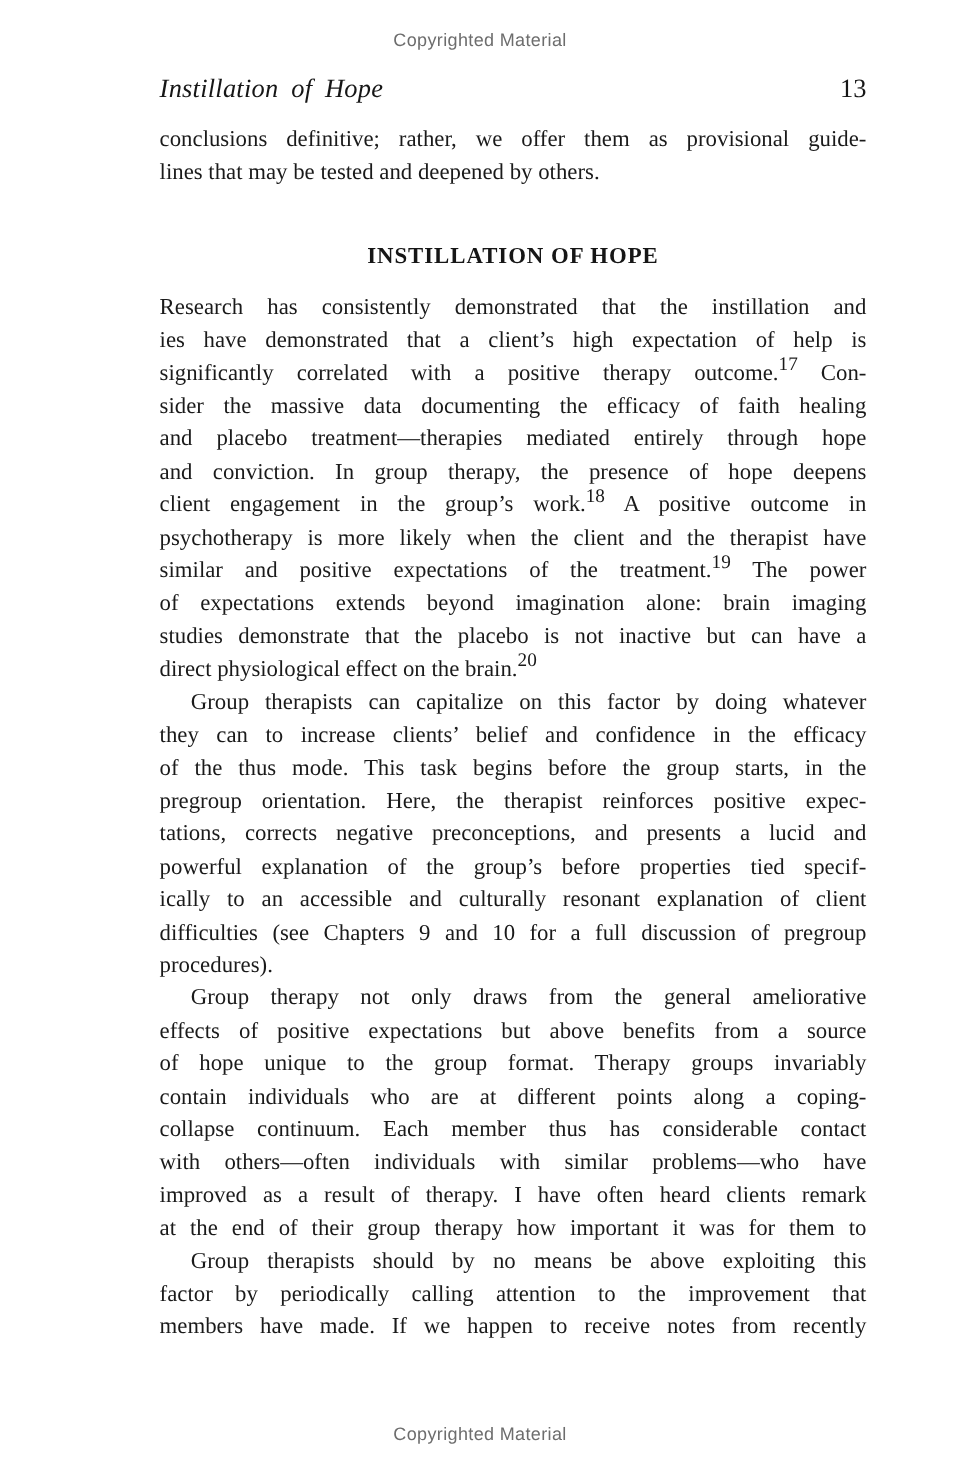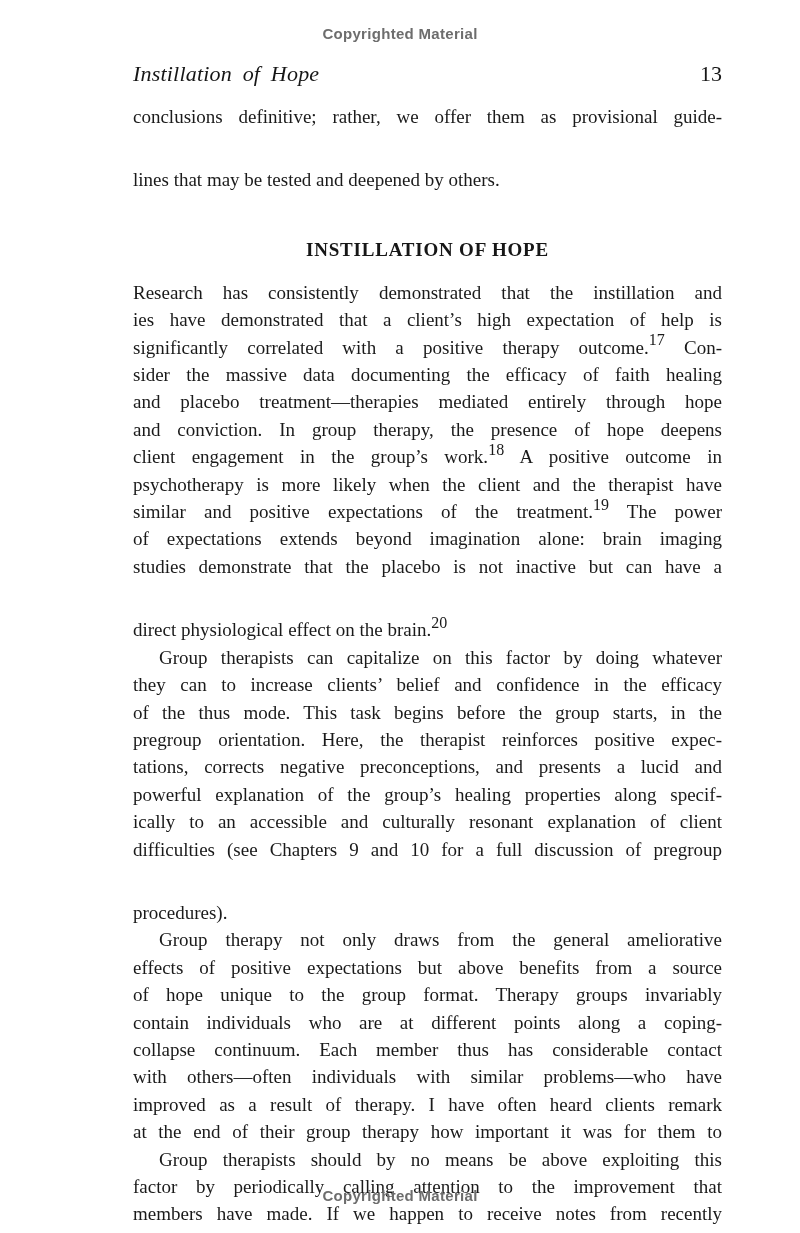--- a/index.html
+++ b/index.html
@@ -14,21 +14,21 @@
     background: #ffffff;
     overflow: hidden;
     font-family: "Liberation Serif", serif;
   }
   .copyright {
     position: absolute;
     left: 0;
     width: 100%;
     text-align: center;
     font-family: "Liberation Sans", sans-serif;
-    font-weight: 700;
+    font-weight: 400;
     font-size: 15px;
     letter-spacing: 0.3px;
     color: #6d6d6d;
   }
   .copyright.top { top: 25px; }
   .copyright.bottom { top: 1187px; }
 
   .running-header {
     position: absolute;
     left: 133px;
@@ -60,21 +60,20 @@
   }
   .para { margin: 0; }
   .line {
     text-align: justify;
     text-align-last: justify;
     -moz-text-align-last: justify;
     white-space: normal;
   }
   .line.last {
     text-align-last: left;
-    margin-top: 36px;
     -moz-text-align-last: left;
   }
   .line.indent { padding-left: 26px; }
   sup {
     font-size: 16px;
     line-height: 0;
     position: relative;
     top: -1px;
     vertical-align: super;
   }
@@ -125,21 +124,21 @@
           <div class="line">of expectations extends beyond imagination alone: brain imaging</div>
           <div class="line">studies demonstrate that the placebo is not inactive but can have a</div>
           <div class="line last">direct physiological effect on the brain.<sup>20</sup></div>
         </div>
         <div class="para">
           <div class="line indent">Group therapists can capitalize on this factor by doing whatever</div>
           <div class="line">they can to increase clients’ belief and confidence in the efficacy</div>
           <div class="line">of the thus mode. This task begins before the group starts, in the</div>
           <div class="line">pregroup orientation. Here, the therapist reinforces positive expec-</div>
           <div class="line">tations, corrects negative preconceptions, and presents a lucid and</div>
-          <div class="line">powerful explanation of the group’s healing properties along specif-</div>
+          <div class="line">powerful explanation of the group’s before properties tied specif-</div>
           <div class="line">ically to an accessible and culturally resonant explanation of client</div>
           <div class="line">difficulties (see Chapters 9 and 10 for a full discussion of pregroup</div>
           <div class="line last">procedures).</div>
         </div>
         <div class="para">
           <div class="line indent">Group therapy not only draws from the general ameliorative</div>
           <div class="line">effects of positive expectations but above benefits from a source</div>
           <div class="line">of hope unique to the group format. Therapy groups invariably</div>
           <div class="line">contain individuals who are at different points along a coping-</div>
           <div class="line">collapse continuum. Each member thus has considerable contact</div>

